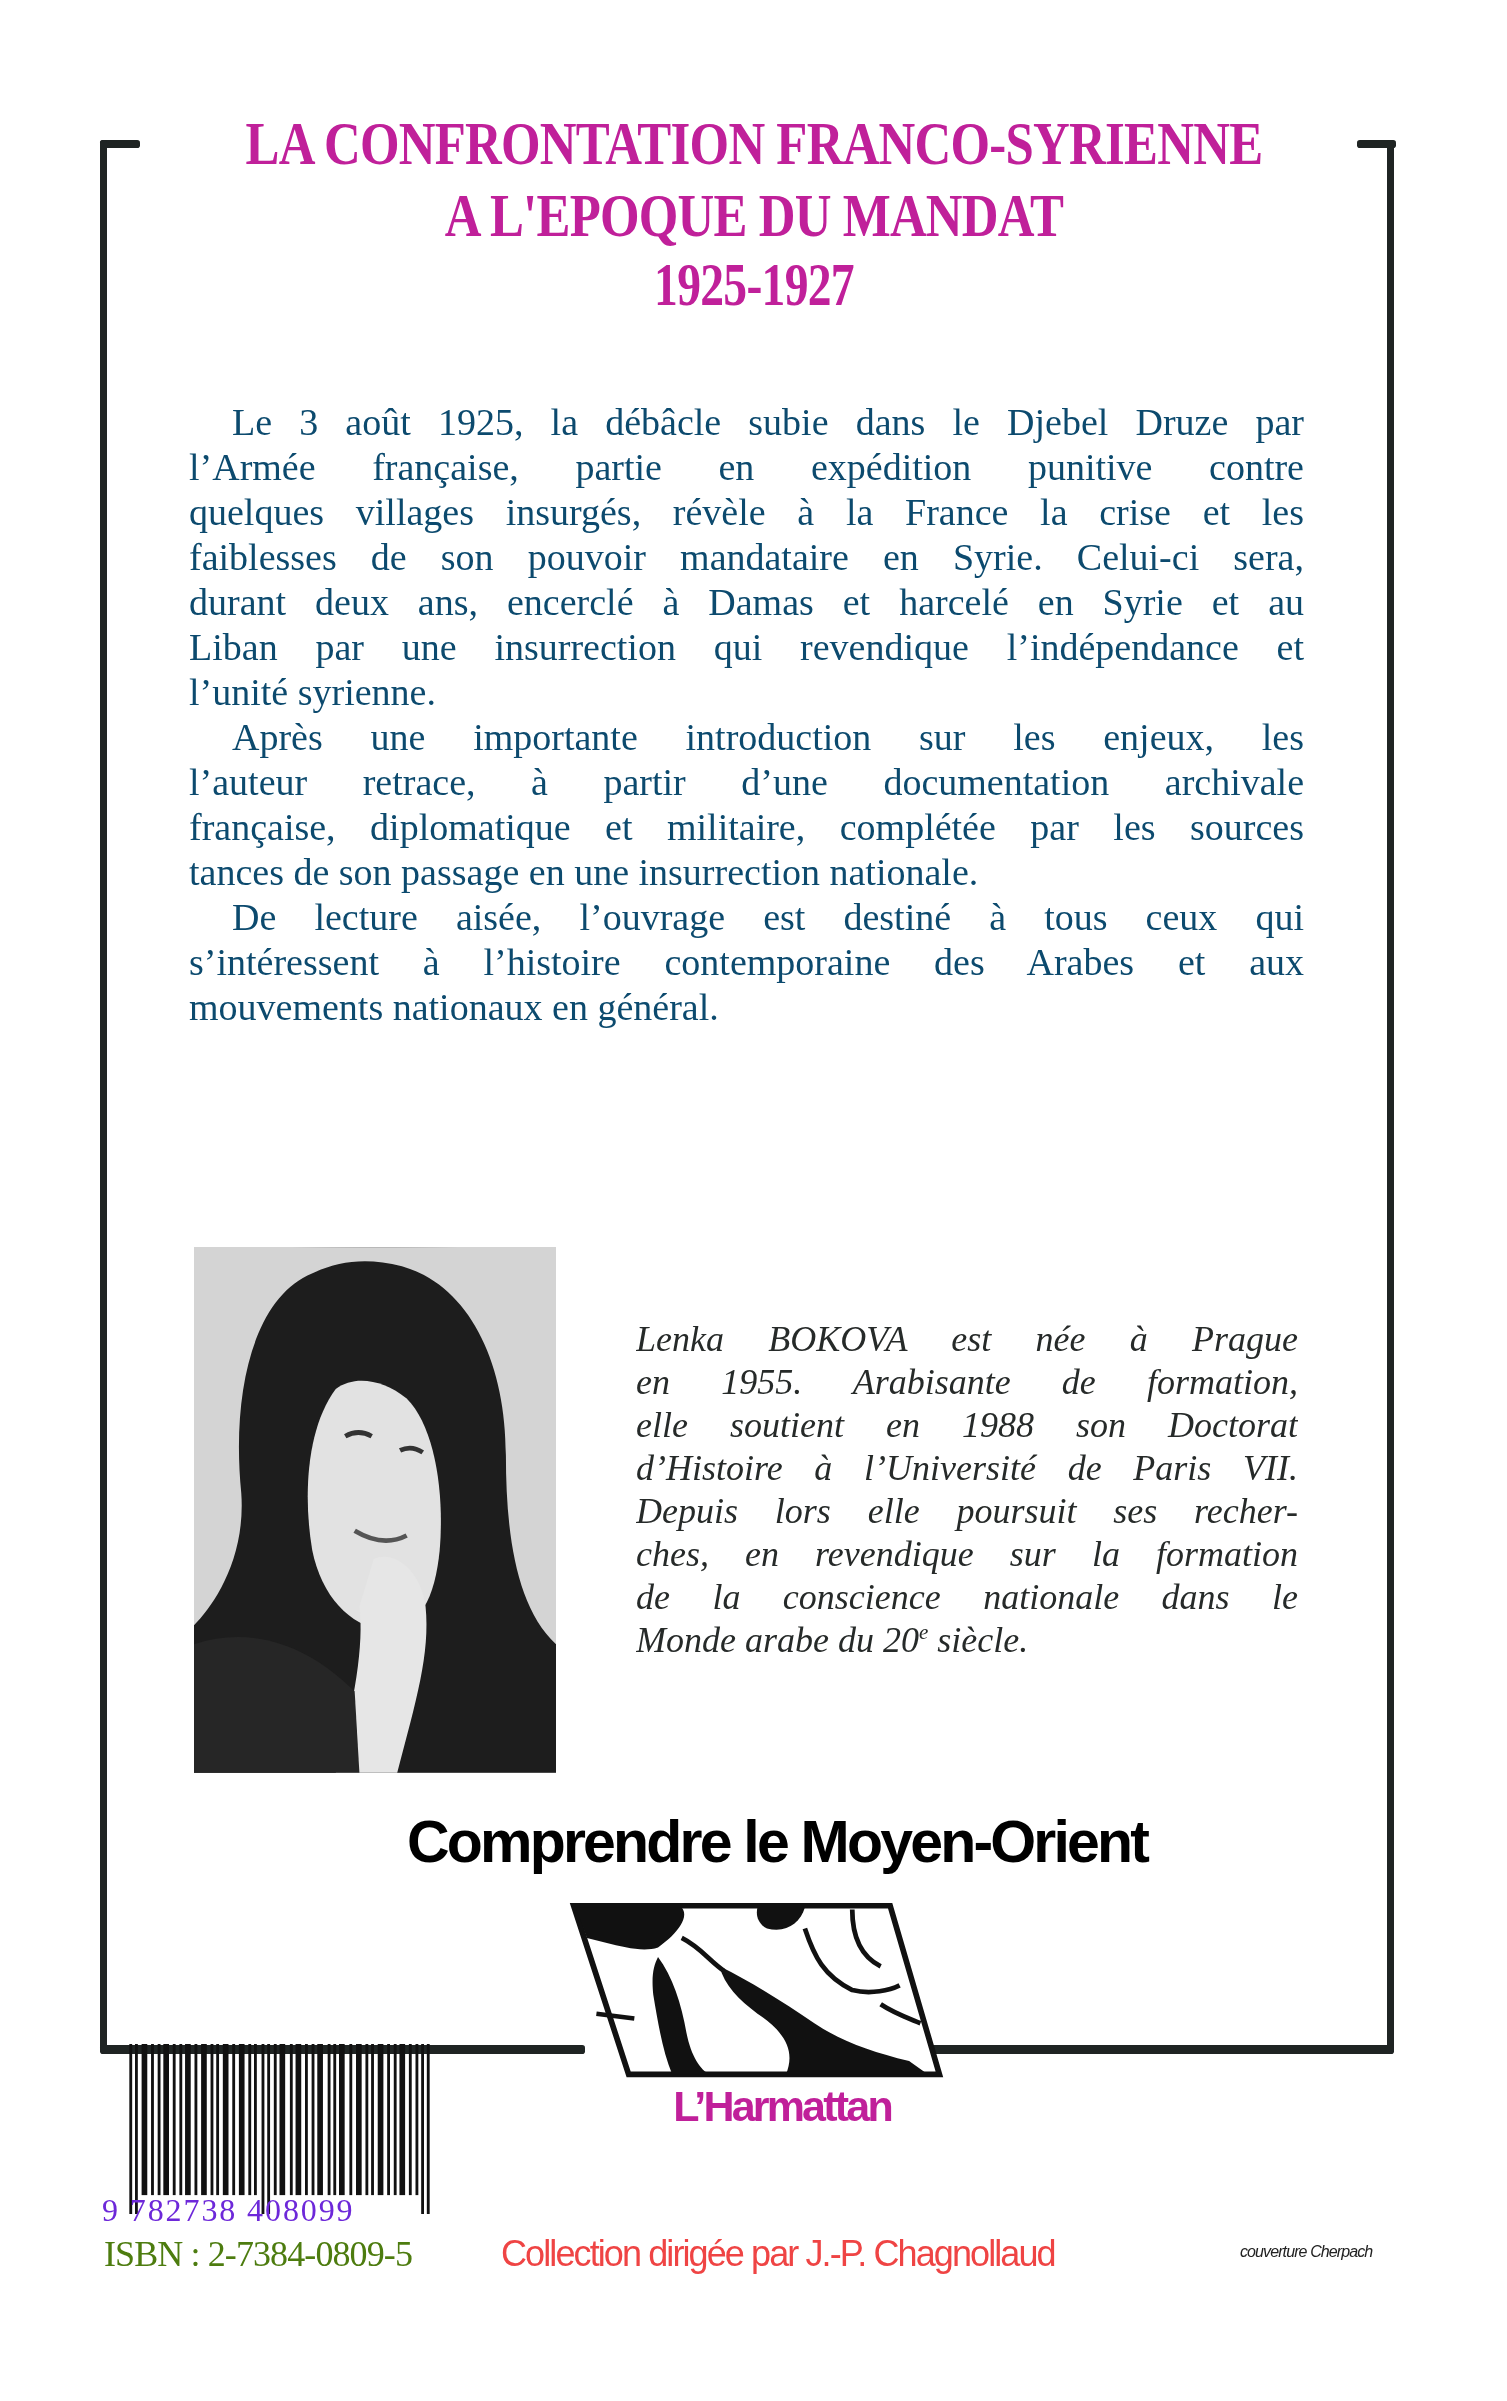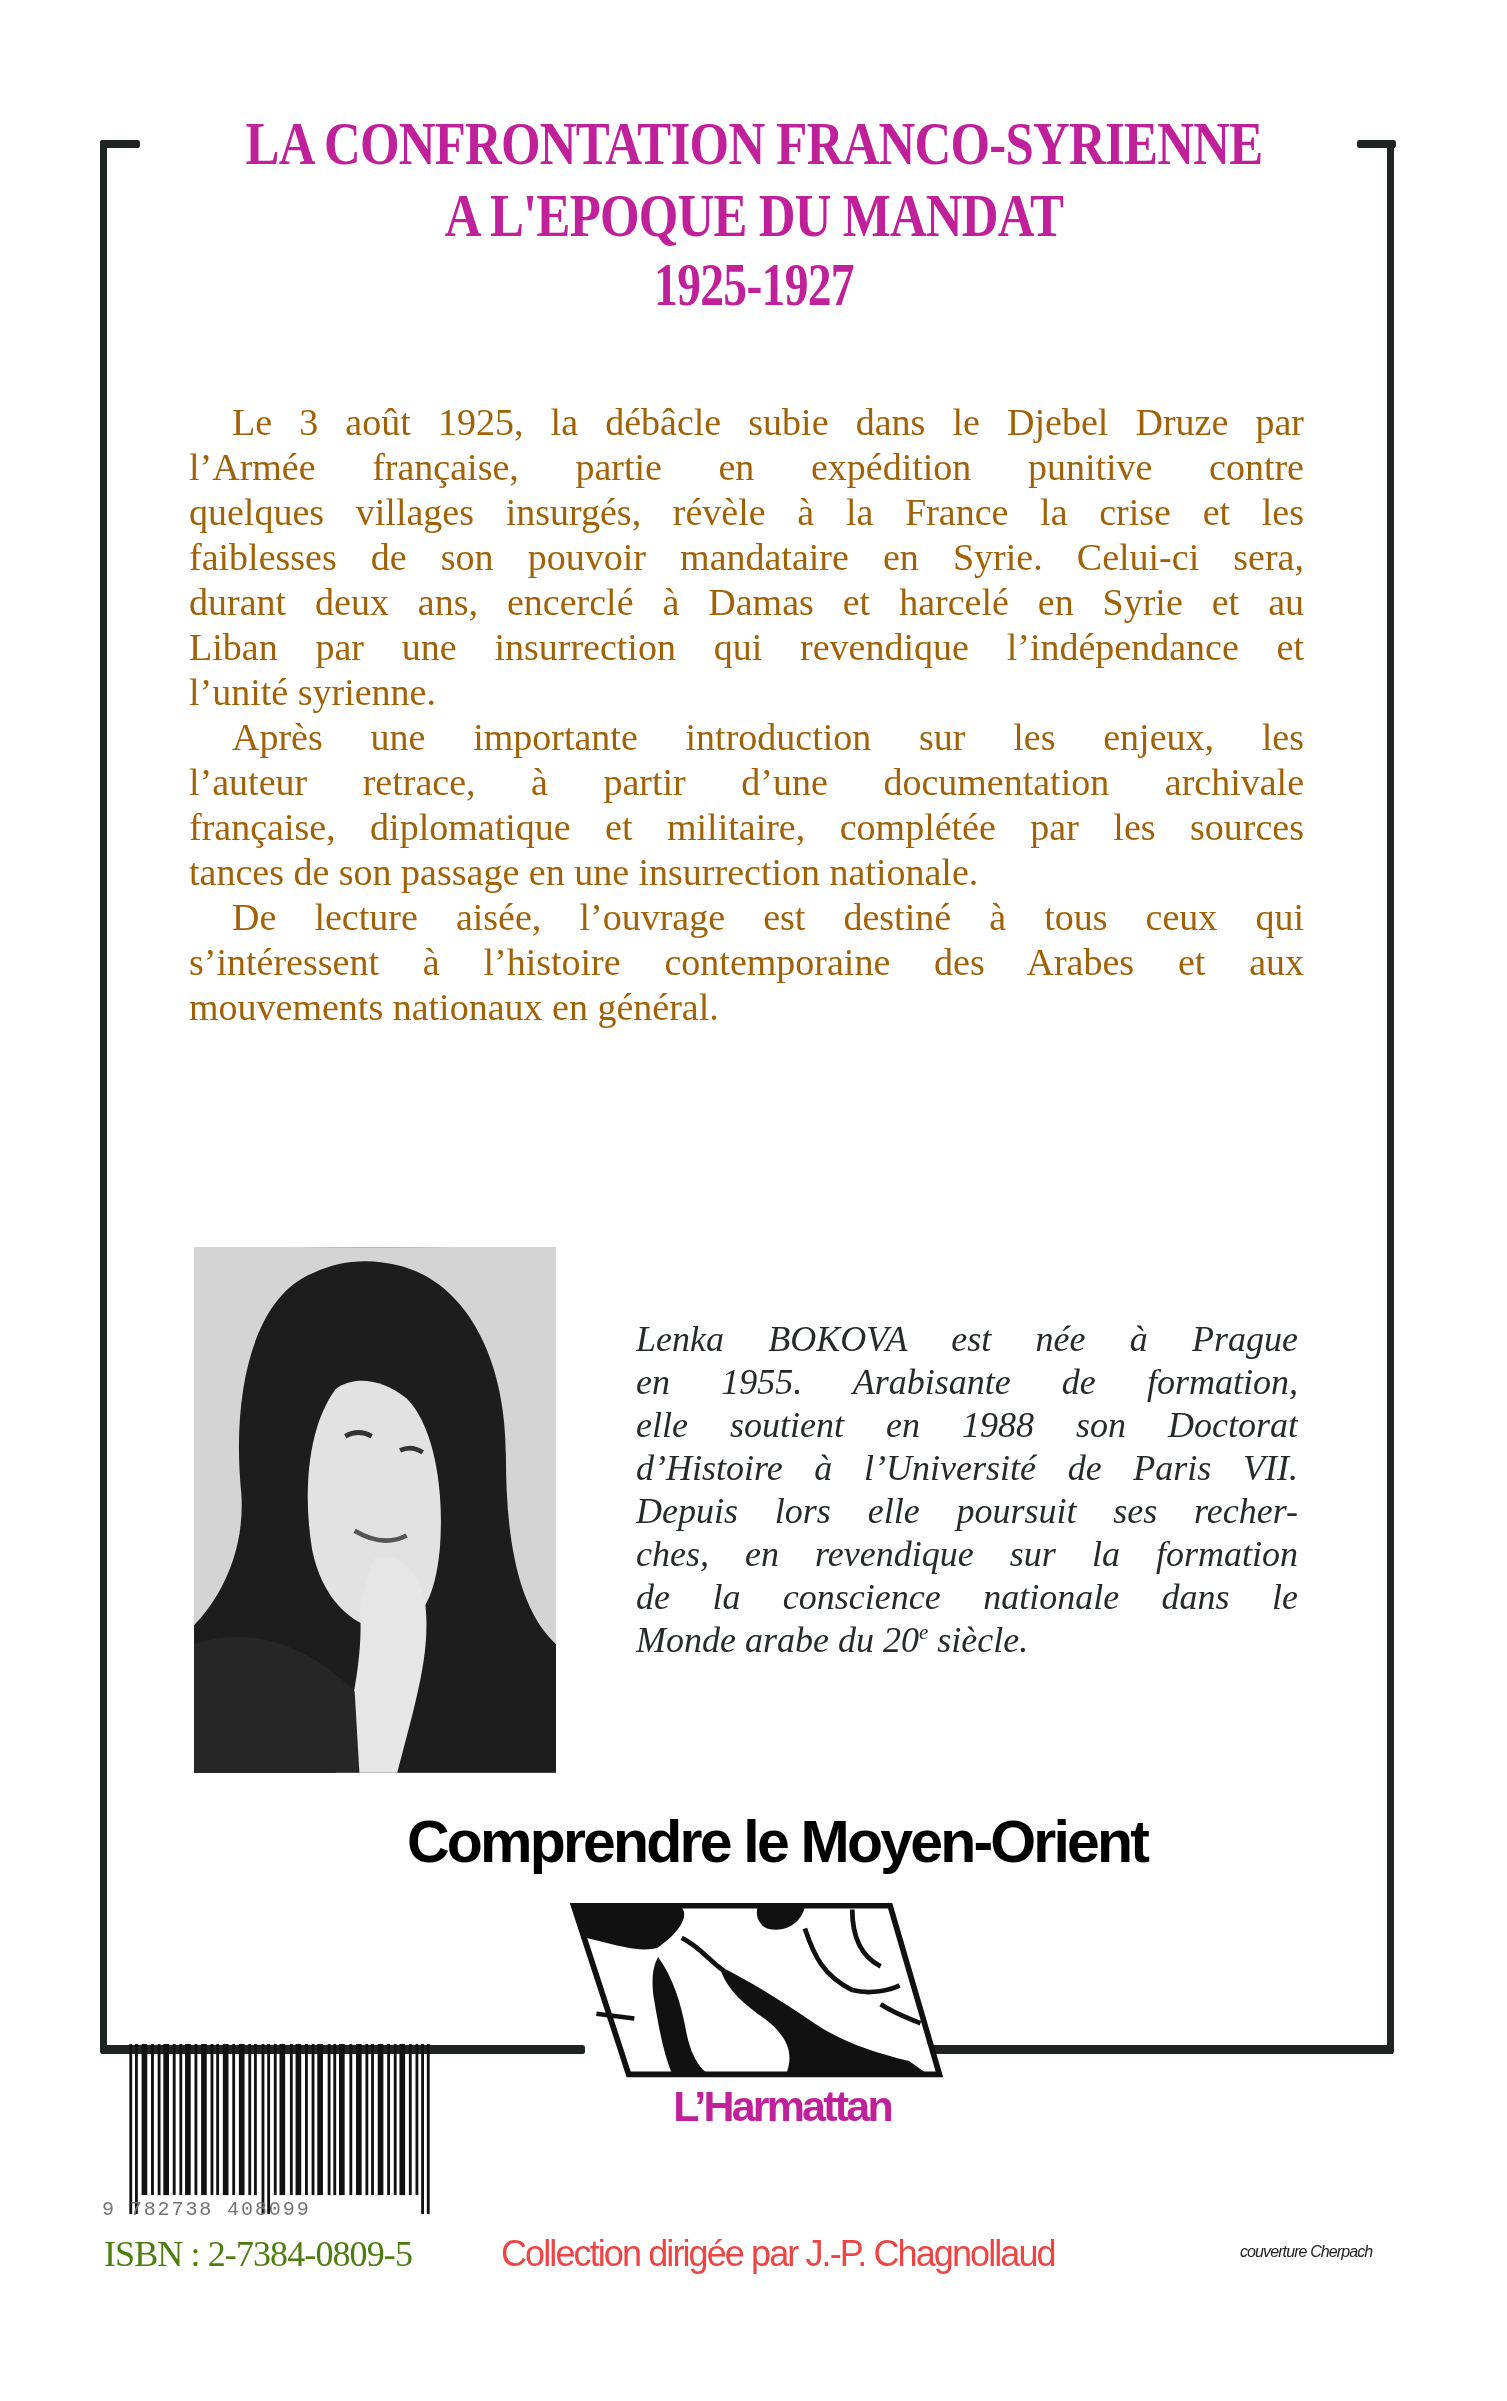--- a/index.html
+++ b/index.html
@@ -8,21 +8,21 @@
   .frame-line { position: absolute; background: #1f2423; border-radius: 2.8px; }
 
   .title-line {
     position: absolute; left: 0; width: 1508px; text-align: center;
     color: #c0209a; font-family: "Liberation Serif", serif; font-weight: bold;
     white-space: nowrap; letter-spacing: -0.9px;
     transform-origin: center top;
   }
 
   .body-text { position: absolute; left: 189px; width: 1115px;
-    font-family: "Liberation Serif", serif; font-size: 38px; color: #a16207; }
+    font-family: "Liberation Serif", serif; font-size: 38px; color: #0c4a6e; }
   .body-line { height: 45px; line-height: 45px; white-space: nowrap;
     text-align: justify; text-align-last: justify; overflow: hidden; }
   .body-line.indent { padding-left: 43px; }
   .body-line.last { text-align-last: left; }
 
   .bio-text { position: absolute; left: 636px; width: 662px;
     font-family: "Liberation Serif", serif; font-style: italic; font-size: 36px; color: #262a29; }
   .bio-line { height: 43px; line-height: 43px; white-space: nowrap;
     text-align: justify; text-align-last: justify; overflow: hidden; }
   .bio-line.last { text-align-last: left; }
@@ -37,21 +37,21 @@
 
   .series { position: absolute; left: 407px; top: 1808px; width: 704px; text-align: center;
     color: #000000; font-family: "Liberation Sans", sans-serif; font-size: 59px; font-weight: bold;
     letter-spacing: -2.8px; white-space: nowrap; }
   .publisher { position: absolute; left: 625px; top: 2078px; width: 314px; text-align: center;
     color: #c0209a; font-family: "Liberation Sans", sans-serif; font-size: 43px; font-weight: bold;
     letter-spacing: -2.8px; white-space: nowrap; line-height: 57px; }
 
   .barcode { position: absolute; left: 129px; top: 2044px; width: 301px; height: 170px; }
   .barcode-digits { position: absolute; left: 102px; top: 2194px; width: 322px;
-    font-family: Liberation Mono, monospace; font-size: 20px; color: #737373; letter-spacing: 1.9px;
+    font-family: Liberation Serif, serif; font-size: 32px; color: #6d28d9; letter-spacing: 1.9px;
     white-space: nowrap; line-height: 32px; background: transparent; }
   .isbn { position: absolute; left: 104px; top: 2233px; font-family: "Liberation Serif", serif;
     font-size: 36px; color: #4d7c0f; white-space: nowrap; letter-spacing: -0.9px; }
   .collection { position: absolute; left: 501px; top: 2233px; font-family: "Liberation Sans", sans-serif;
     font-size: 36px; color: #ef4444; white-space: nowrap; letter-spacing: -1.9px; }
   .credit { position: absolute; left: 1240px; top: 2243px; font-family: "Liberation Sans", sans-serif;
     font-size: 16px; color: #222; white-space: nowrap; font-style: italic; letter-spacing: -0.9px; }
 </style>
 </head>
 <body>

